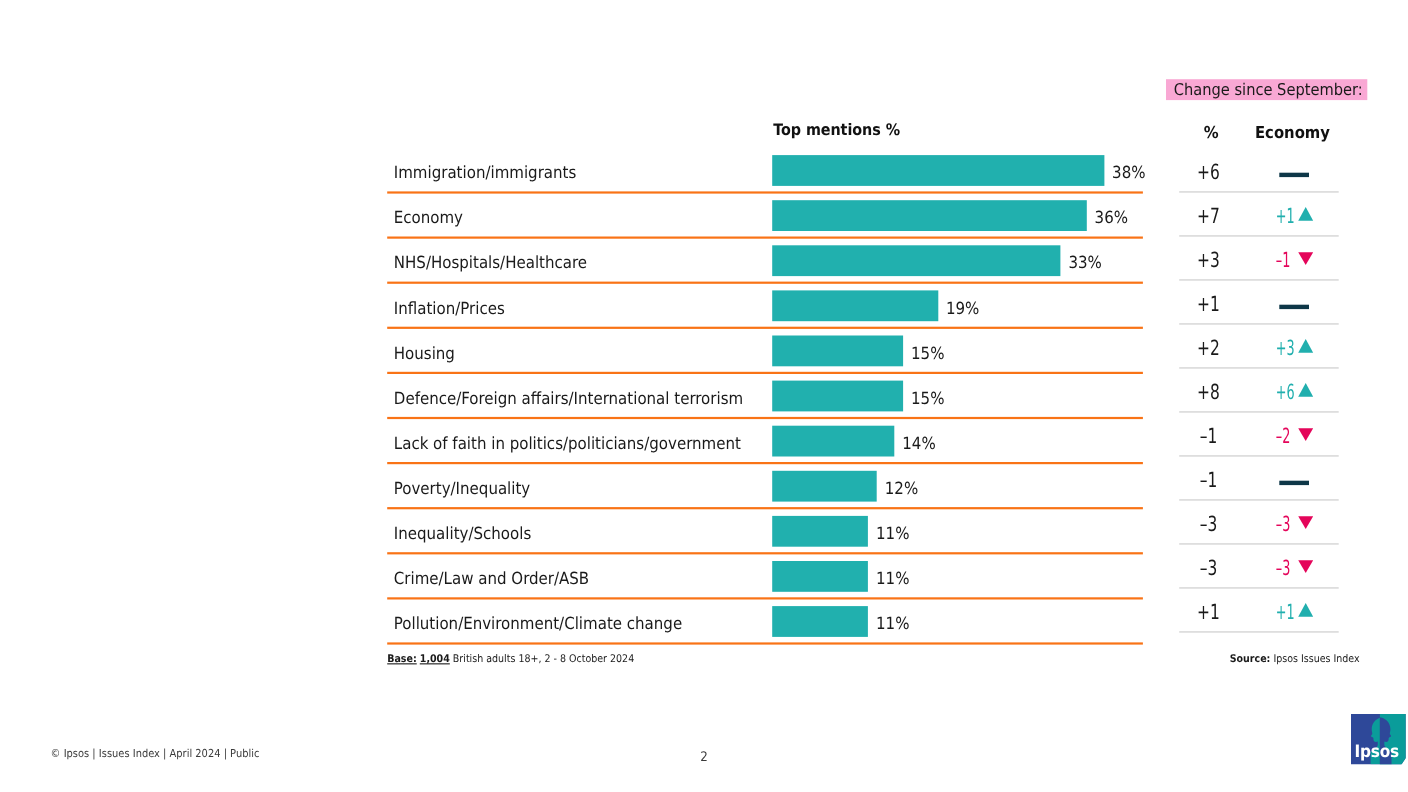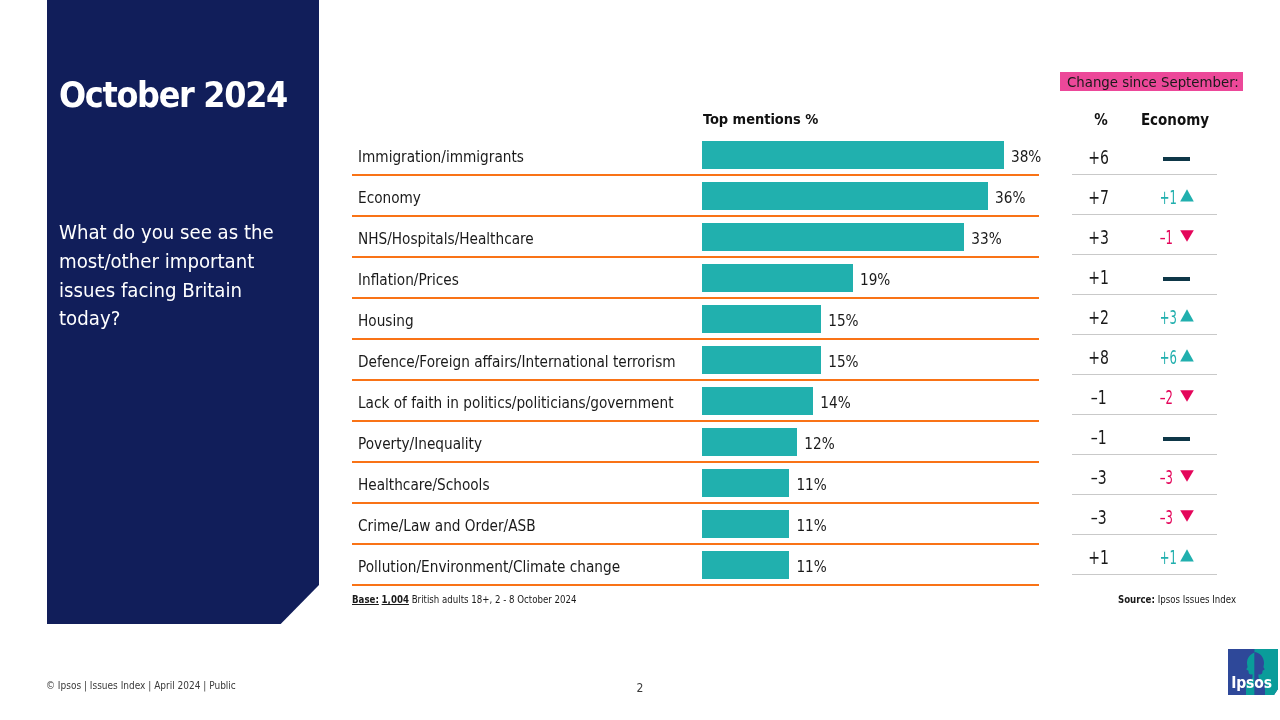--- a/index.html
+++ b/index.html
@@ -14,21 +14,21 @@
     clip-path:polygon(0 0, 272px 0, 272px 585px, 233.7px 624px, 0 624px);}
   .panel-title{position:absolute;left:12px;top:74px;width:260px;
     font-size:35.5px;font-weight:bold;color:#ffffff;letter-spacing:-1.3px;}
   .panel-question{position:absolute;left:12px;top:218px;width:226px;
     font-size:20.2px;font-weight:400;color:#ffffff;line-height:28.8px;}
 
   
   .hdr-topmentions{position:absolute;left:703px;top:111px;
     font-size:14.5px;font-weight:bold;color:#111111;letter-spacing:-0.05px;}
   .hdr-change{position:absolute;left:1060px;top:72px;height:19px;line-height:20px;
-    font-size:14.8px;color:#1A1A1A;background:#ec4899;padding:0 0 0 7px;width:176px;white-space:nowrap;}
+    font-size:14.8px;color:#1A1A1A;background:#f9a8d4;padding:0 0 0 7px;width:176px;white-space:nowrap;}
   .hdr-pct{position:absolute;left:1073px;top:111px;width:56px;text-align:center;
     font-size:15px;font-weight:bold;color:#111111;}
   .hdr-pos{position:absolute;left:1130px;top:111px;width:90px;text-align:center;
     font-size:15px;font-weight:bold;color:#111111;}
 
   
   .chart-table{position:absolute;left:352px;top:135px;width:687px;}
   .row{position:relative;height:39px;border-bottom:2px solid #f97316;}
   .row .label{position:absolute;left:6px;top:3px;height:39px;line-height:39px;font-size:15.2px;color:#1A1A1A;white-space:nowrap;}
   .row .bar{position:absolute;left:350px;top:6px;height:28px;background:#21B0AE;}
@@ -60,24 +60,20 @@
   .foot-page{position:absolute;left:632px;top:681px;width:16px;text-align:center;font-size:12px;color:#3A3A3A;}
 
   
   .logo{position:absolute;left:1228px;top:649px;width:74px;height:46px;}
 </style>
 </head>
 <body>
 
 <div id="slide">
 
-  <div class="navy-panel">
-    <div class="panel-title">October 2024</div>
-    <div class="panel-question">What do you see as the most/other important issues facing Britain today?</div>
-  </div>
 
   <div class="hdr-topmentions">Top mentions %</div>
   <div class="hdr-change">Change since September:</div>
   <div class="hdr-pct">%</div>
   <div class="hdr-pos">Economy</div>
 
   <div class="chart-table" id="chart-table">
       <div class="row">
         <div class="label">Immigration/immigrants</div>
         <div class="bar" style="width: 301.986px;"></div>
@@ -112,21 +108,21 @@
         <div class="label">Lack of faith in politics/politicians/government</div>
         <div class="bar" style="width: 111.258px;"></div>
         <div class="vlabel" style="left: 468.258px;">14%</div>
       </div>
       <div class="row">
         <div class="label">Poverty/Inequality</div>
         <div class="bar" style="width: 95.364px;"></div>
         <div class="vlabel" style="left: 452.364px; text-align: right;">12%</div>
       </div>
       <div class="row">
-        <div class="label">Healthcare/Schools</div>
+        <div class="label">Inequality/Schools</div>
         <div class="bar" style="width: 87.417px;"></div>
         <div class="vlabel" style="left: 444.417px;">11%</div>
       </div>
       <div class="row">
         <div class="label">Crime/Law and Order/ASB</div>
         <div class="bar" style="width: 87.417px;"></div>
         <div class="vlabel" style="left: 444.417px;">11%</div>
       </div>
       <div class="row">
         <div class="label">Pollution/Environment/Climate change</div>

